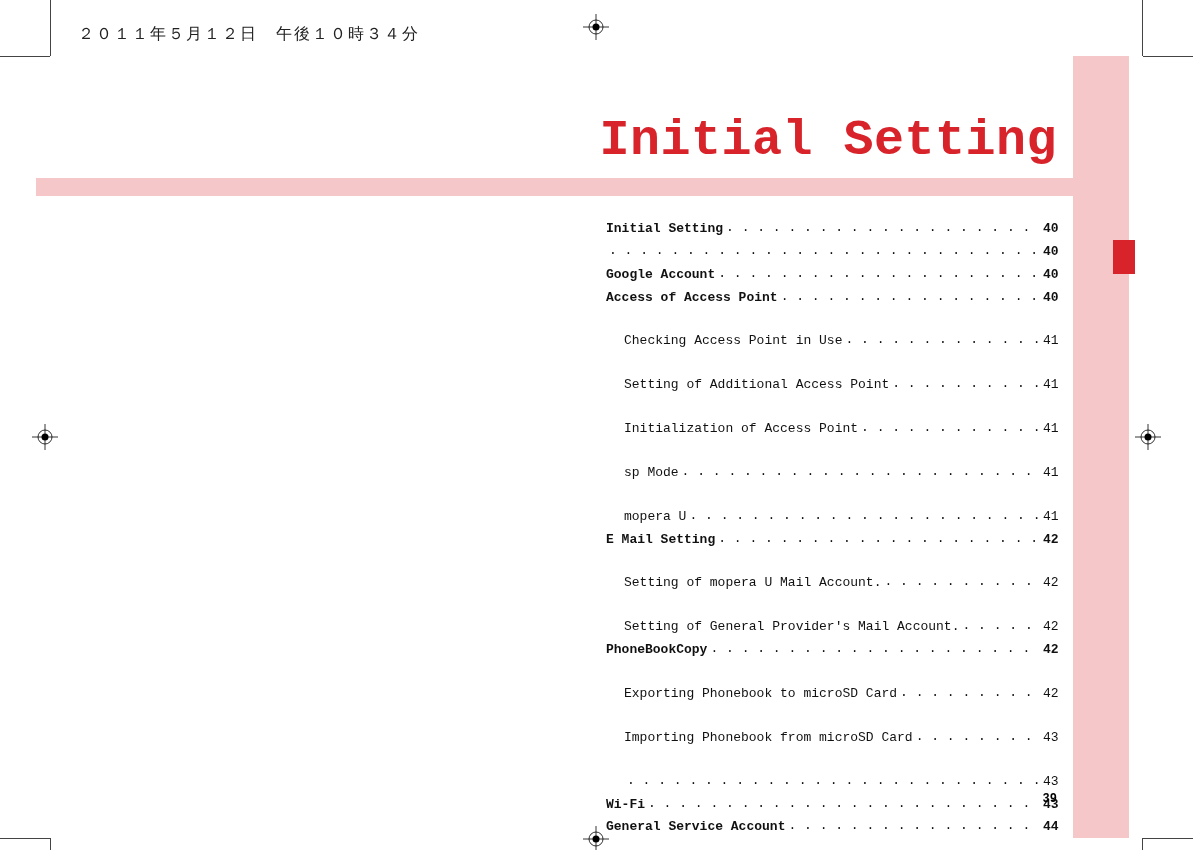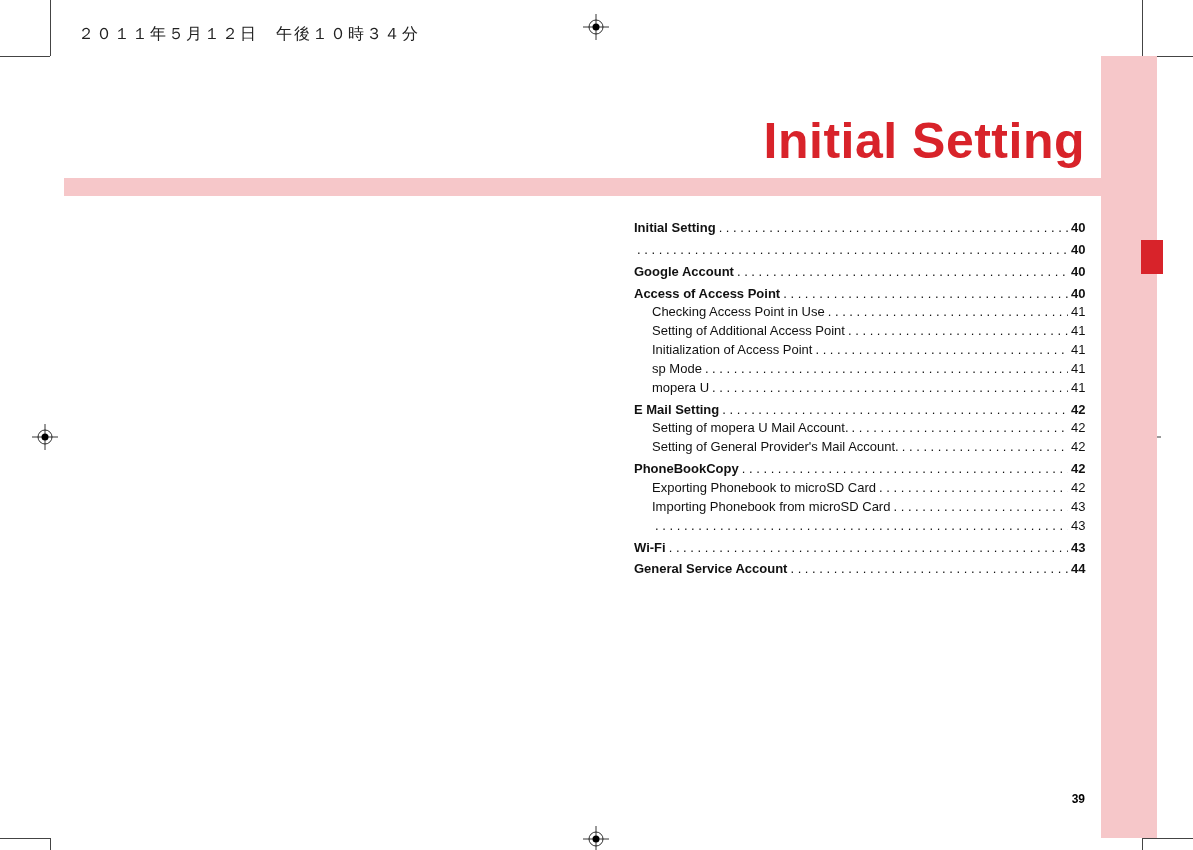--- a/index.html
+++ b/index.html
@@ -22,36 +22,36 @@
 
   
   .regmark { position: absolute; width: 26px; height: 26px; }
   .regmark svg { width: 26px; height: 26px; display:block; }
   .reg-top { top: 14px; left: 583px; }
   .reg-bottom { bottom: -2px; left: 583px; }
   .reg-left { top: 424px; left: 32px; }
   .reg-right { top: 424px; right: 32px; }
 
   
-  .page { position: absolute; top: 56px; left: 64px; width: 1093px; height: 782px; }
+  .page { position: absolute; top: 56px; left: 36px; width: 1093px; height: 782px; font-family: Liberation Mono, monospace; }
 
   
   .pink-col { position: absolute; top: 0; right: 0; width: 56px; height: 100%; background: #f6c7c9; }
   .red-tab { position: absolute; top: 184px; right: -6px; width: 22px; height: 34px; background: #d8232a; }
 
   
   .headline { position: absolute; top: 56px; right: 72px; font-size: 50px; font-weight: bold; color: #d8232a; letter-spacing: 0.5px; }
 
   
   .pink-bar { position: absolute; top: 122px; left: 0; right: 56px; height: 18px; background: #f6c7c9; }
 
   
   .toc { position: absolute; top: 160px; left: 570px; width: 465px; font-size: 13px; color: #111; line-height: 1.45; }
   .toc .row { display: flex; align-items: baseline; white-space: nowrap; }
-  .toc .row.sub { padding-left: 18px; font-weight: normal; }
+  .toc .row.sub { padding-left: 18px; font-weight: normal; margin-top: 24px; }
   .toc .row.main { font-weight: bold; margin-top: 3px; }
   .toc .row .label { flex: 0 0 auto; }
   .toc .row .dots { flex: 1 1 auto; overflow: hidden; position: relative; height: 1em; margin: 0 3px; }
   .toc .row .dots::after { content: ". . . . . . . . . . . . . . . . . . . . . . . . . . . . . . . . . . . . . . . . . . . . . . . . . . . . . . . . . . . . . . . . . . . . . . . . . . . . . . . ."; position: absolute; left: 0; right: 0; white-space: nowrap; letter-spacing: 0px; font-weight: normal; color: #111; }
   .toc .row .pg { flex: 0 0 auto; width: 28px; text-align: left; }
 
   .pagenum { position: absolute; bottom: 32px; right: 72px; font-weight: bold; font-size: 12px; }
 </style>
 </head>
 <body>

